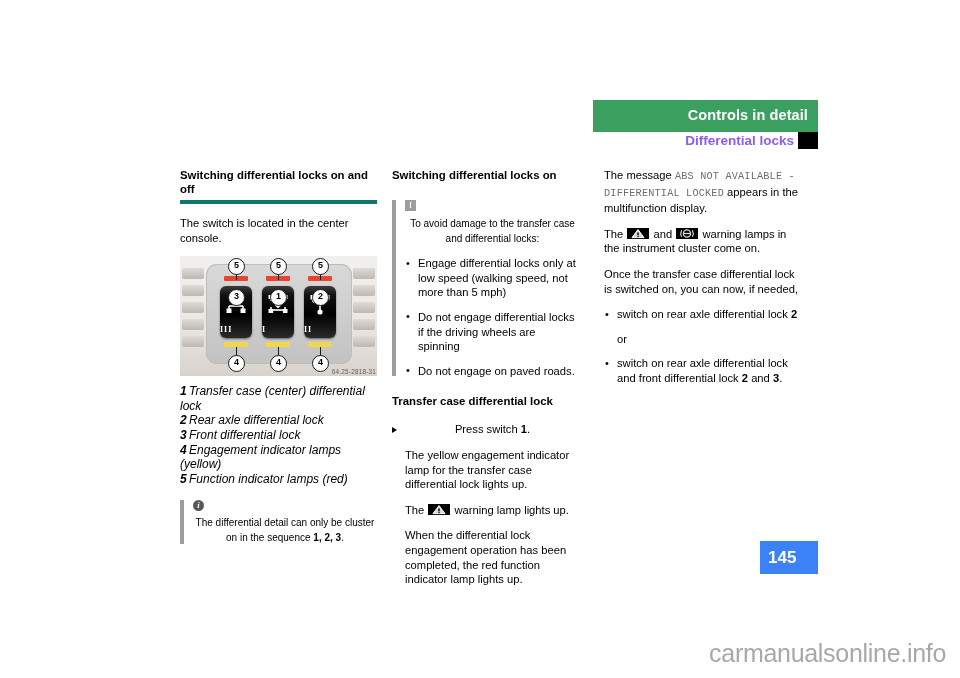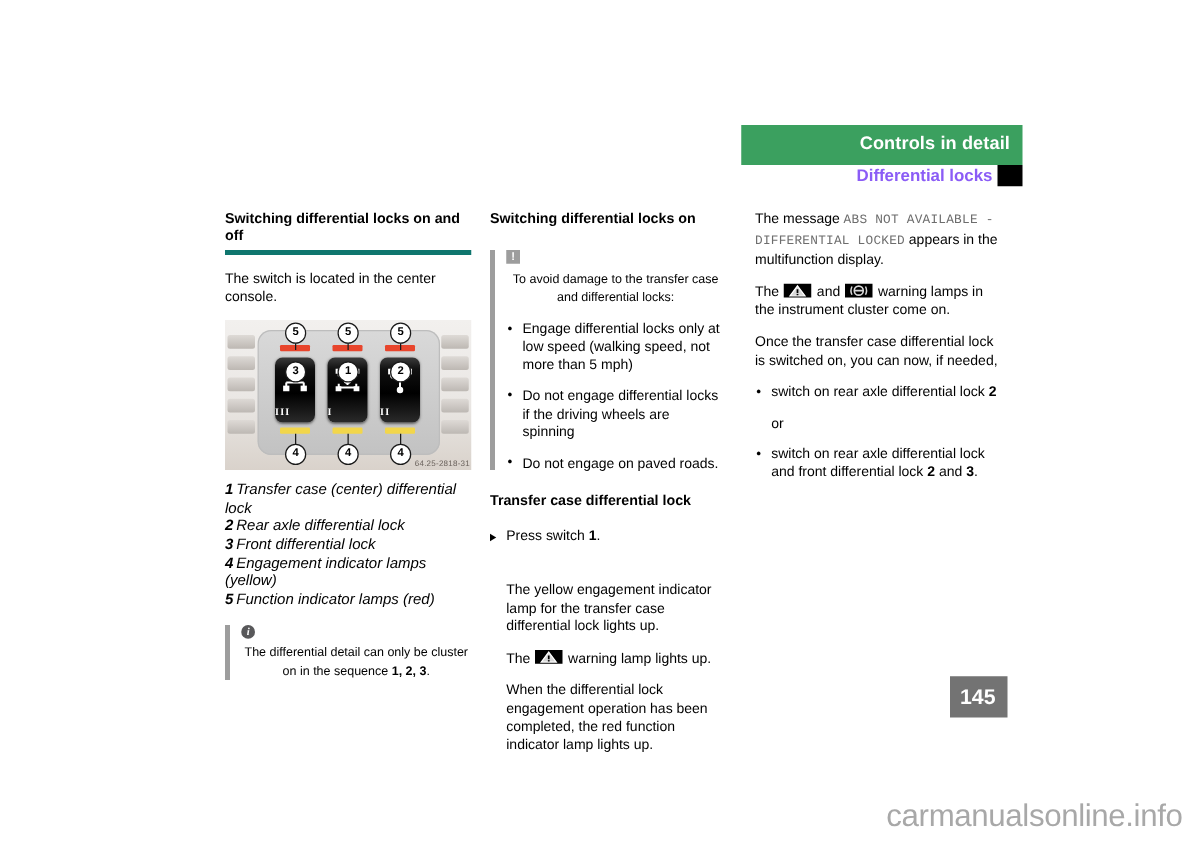--- a/index.html
+++ b/index.html
@@ -163,21 +163,22 @@
     left: 1px;
     top: -0.5px;
     font-size: 11px;
   }
 
   .step {
     position: relative;
     padding-left: 13px;
     font-size: 11.2px;
     line-height: 14.6px;
-    margin: 0 0 28px 0;
+    margin: 0 0 11px 0;
+    text-align: center;
   }
   .step::before {
     content: "";
     position: absolute;
     left: 0px;
     top: 4.5px;
     border-left: 5.5px solid #000;
     border-top: 3.5px solid transparent;
     border-bottom: 3.5px solid transparent;
   }
@@ -292,23 +293,23 @@
     color: #6a625c;
     font-family: "Liberation Sans", sans-serif;
     letter-spacing: .2px;
   }
 
   
   .pageno {
     position: absolute;
     left: 760px;
     top: 541px;
-    width: 46px;
+    width: 58px;
     height: 33px;
-    background: #737373;
+    background: #3b82f6;
   }
   .pageno span {
     position: absolute;
     left: 8px; top: 7px;
     color: #fff;
     font-size: 17px;
     font-weight: bold;
   }
 
   

